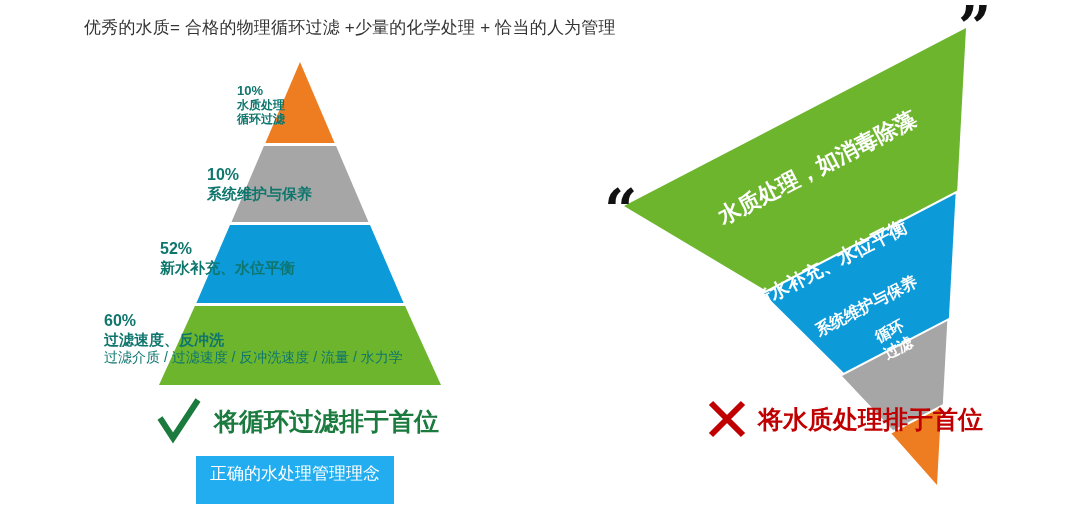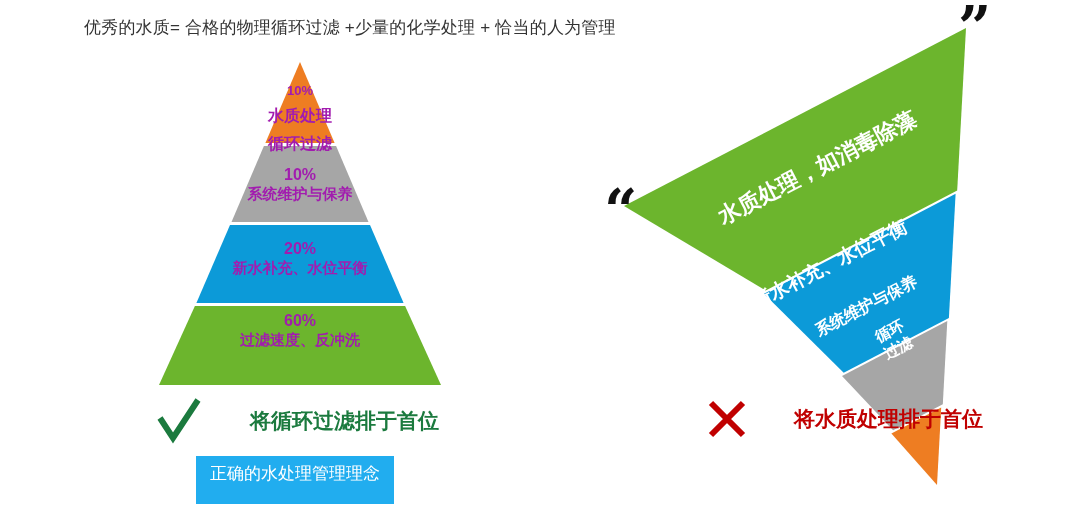--- a/index.html
+++ b/index.html
@@ -38,31 +38,31 @@
     position: absolute;
     left: 0; top: 0;
     width: 1080px;
     height: 522px;
     overflow: visible;
   }
 
   
   .pyr-label {
     position: absolute;
-    text-align: center;
-    color: #a21caf;
+    text-align: left;
+    color: #0f766e;
     font-weight: bold;
     line-height: 1.18;
     white-space: nowrap;
     pointer-events: none;
   }
   .pyr-pct { font-size: 16px; }
   .pyr-txt { font-size: 15px; }
   .pyr-pct-sm { font-size: 13px; }
-  .pyr-txt-sm { font-size: 16px; margin-top: 9px; }
+  .pyr-txt-sm { font-size: 12px; }
   .pyr-sub { font-size: 14px; font-weight: normal; }
 
   #lvl-top   { left: 237px; top: 83px;  width: 126px; }
   #lvl-2     { left: 207px; top: 166px; width: 186px; }
   #lvl-3     { left: 160px; top: 240px; width: 280px; }
   #lvl-4     { left: 104px; top: 312px; width: 392px; }
 
   
   .rot-label {
     position: absolute;
@@ -86,24 +86,23 @@
   .caption-row {
     position: absolute;
     display: flex;
     align-items: center;
     gap: 12px;
   }
   #cap-left  { left: 156px; top: 398px; }
   #cap-right { left: 706px; top: 398px; gap: 10px; }
 
   .caption-text {
-    font-size: 21px;
-    font-weight: bold;
-    white-space: nowrap;
-    margin-left: 36px;
+    font-size: 25px;
+    font-weight: bold;
+    white-space: nowrap;
   }
   #cap-left .caption-text  { color: #1b7a3e; }
   #cap-right .caption-text { color: #c00000; }
 
   .mark-svg { display: block; }
 
   .pill {
     position: absolute;
     background: #21adef;
     color: #ffffff;
@@ -163,27 +162,28 @@
     <div class="pyr-txt-sm">水质处理</div>
     <div class="pyr-txt-sm">循环过滤</div>
   </div>
 
   <div class="pyr-label" id="lvl-2">
     <div class="pyr-pct">10%</div>
     <div class="pyr-txt">系统维护与保养</div>
   </div>
 
   <div class="pyr-label" id="lvl-3">
-    <div class="pyr-pct">20%</div>
+    <div class="pyr-pct">52%</div>
     <div class="pyr-txt">新水补充、水位平衡</div>
   </div>
 
   <div class="pyr-label" id="lvl-4">
     <div class="pyr-pct">60%</div>
     <div class="pyr-txt">过滤速度、反冲洗</div>
+    <div class="pyr-sub">过滤介质 / 过滤速度 / 反冲洗速度 / 流量 / 水力学</div>
   </div>
 
   <div class="rot-label" id="rot-1">水质处理，如消毒除藻</div>
   <div class="rot-label" id="rot-2">新水补充、水位平衡</div>
   <div class="rot-label" id="rot-3">系统维护与保养</div>
   <div class="rot-label" id="rot-4">
     <div>循环</div>
     <div>过滤</div>
   </div>
 

